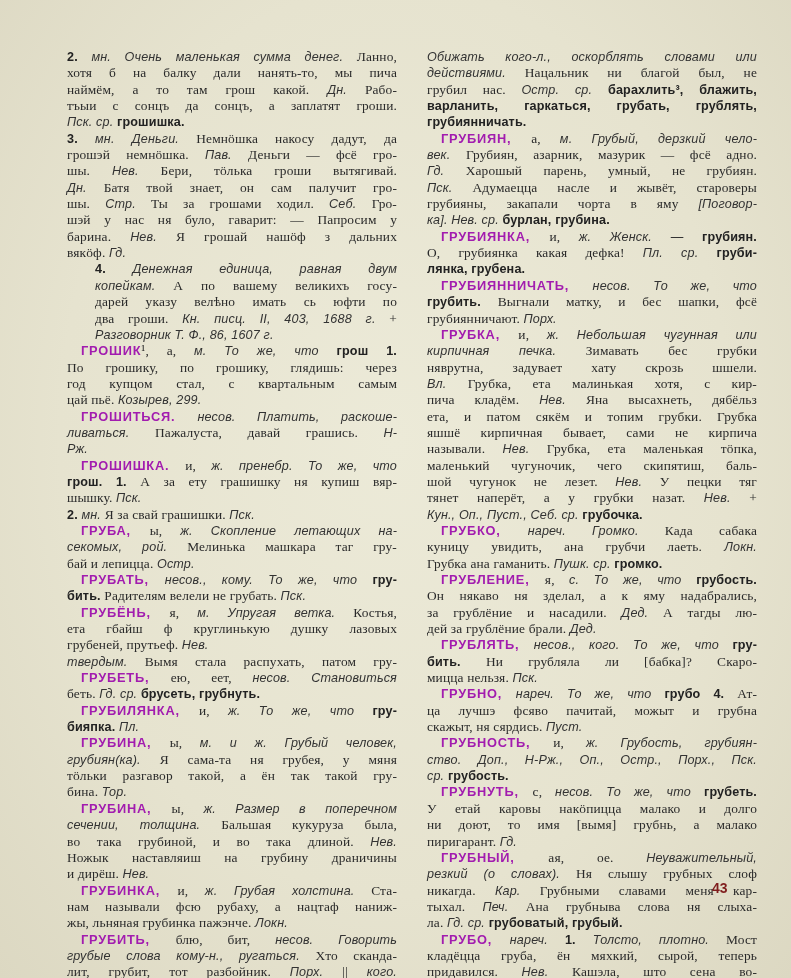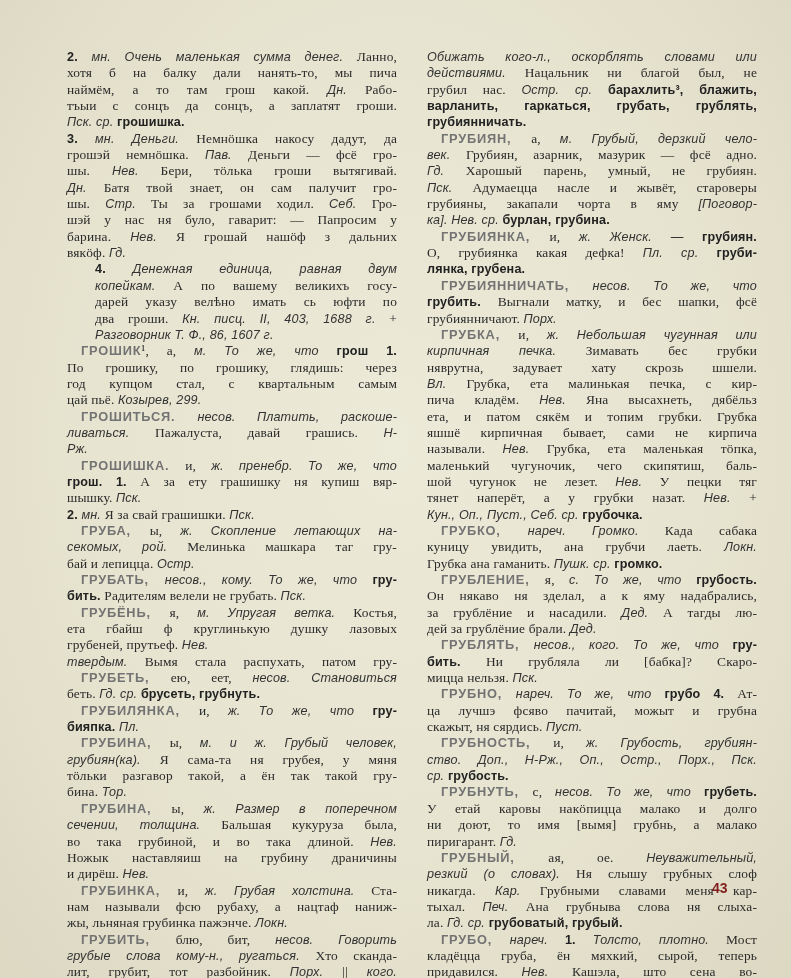--- a/index.html
+++ b/index.html
@@ -16,21 +16,21 @@
     position: absolute; top: 49px; width: 330px;
     font-size: 13.4px; line-height: 16.35px;
     text-align: justify; letter-spacing: 0.15px;
   }
   .col.left { left: 63px; }
   .col.right { left: 423px; }
   .line { display: block; white-space: nowrap; height: 16.35px; text-align-last: justify; text-align: justify; }
   .line.last { text-align-last: left; }
   .ind { padding-left: 14px; }
   .ind2 { padding-left: 28px; }
-  .hw { font-family: "Liberation Sans", "DejaVu Sans", sans-serif; font-weight: bold; font-size: 12.8px; letter-spacing: 0.8px; color: #737373; }
+  .hw { font-family: "Liberation Sans", "DejaVu Sans", sans-serif; font-weight: bold; font-size: 12.8px; letter-spacing: 0.8px; color: #a21caf; }
   .it { font-style: italic; font-family: "Liberation Sans", "DejaVu Sans", sans-serif; font-size: 12.6px; color: #333; }
   .b { font-weight: bold; font-family: "Liberation Sans", "DejaVu Sans", sans-serif; font-size: 12.6px; color: #222; }
   .pagenum {
     position: absolute; left: 708px; top: 880px;
     font-family: "Liberation Sans", "DejaVu Sans", sans-serif; font-weight: bold; font-size: 14px; color: #7f1d1d;
   }
 </style>
 </head>
 <body>
 
@@ -108,21 +108,21 @@
       <span class="line last"><span class="it">ка]. Нев. ср. </span><span class="b">бурлан, грубина.</span></span>
       <span class="line ind"><span class="hw">ГРУБИЯНКА, </span><span>и, </span><span class="it">ж. Женск. — </span><span class="b">грубиян.</span></span>
       <span class="line"><span>О, грубиянка какая дефка! </span><span class="it">Пл. ср. </span><span class="b">груби-</span></span>
       <span class="line last"><span class="b">лянка, грубена.</span></span>
       <span class="line ind"><span class="hw">ГРУБИЯННИЧАТЬ, </span><span class="it">несов. То же, что</span></span>
       <span class="line"><span class="b">грубить. </span><span>Выгнали матку, и бес шапки, фсё</span></span>
       <span class="line last"><span>грубиянничают. </span><span class="it">Порх.</span></span>
       <span class="line ind"><span class="hw">ГРУБКА, </span><span>и, </span><span class="it">ж. Небольшая чугунная или</span></span>
       <span class="line"><span class="it">кирпичная печка. </span><span>Зимавать бес грубки</span></span>
       <span class="line"><span>няврутна, задувает хату скрозь шшели.</span></span>
-      <span class="line"><span class="it">Вл. </span><span>Грубка, ета малинькая печка, с кир-</span></span>
+      <span class="line"><span class="it">Вл. </span><span>Грубка, ета малинькая хотя, с кир-</span></span>
       <span class="line"><span>пича кладём. </span><span class="it">Нев. </span><span>Яна высахнеть, дябёльз</span></span>
       <span class="line"><span>ета, и патом сякём и топим грубки. Грубка</span></span>
       <span class="line"><span>яшшё кирпичная бывает, сами не кирпича</span></span>
       <span class="line"><span>называли. </span><span class="it">Нев. </span><span>Грубка, ета маленькая тöпка,</span></span>
       <span class="line"><span>маленький чугуночик, чего скипятиш, баль-</span></span>
       <span class="line"><span>шой чугунок не лезет. </span><span class="it">Нев. </span><span>У пецки тяг</span></span>
       <span class="line"><span>тянет наперёт, а у грубки назат. </span><span class="it">Нев. </span><span>+</span></span>
       <span class="line last"><span class="it">Кун., Оп., Пуст., Себ. ср. </span><span class="b">грубочка.</span></span>
       <span class="line ind"><span class="hw">ГРУБКО, </span><span class="it">нареч. Громко. </span><span>Када сабака</span></span>
       <span class="line"><span>куницу увидить, ана грубчи лаеть. </span><span class="it">Локн.</span></span>

